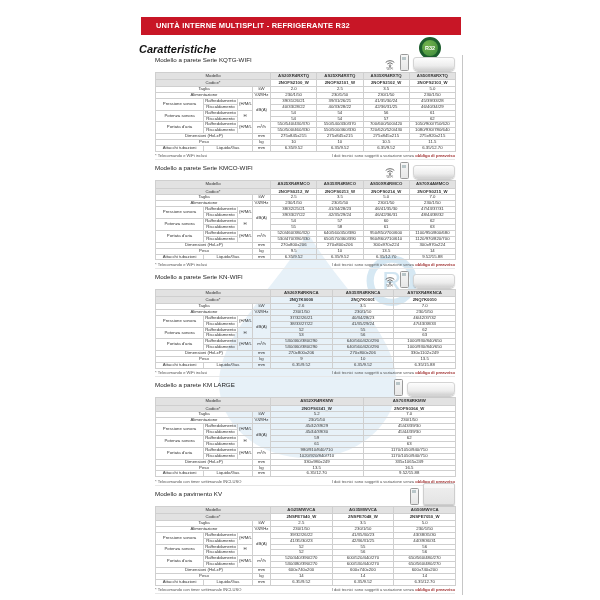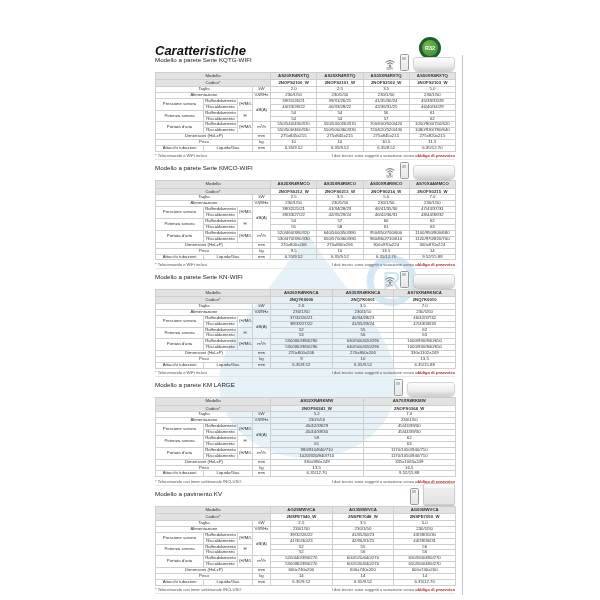--- a/index.html
+++ b/index.html
@@ -1,20 +1,20 @@
 <!DOCTYPE html>
 <html><head>
 <meta charset="utf-8">
 <style>
   html,body{margin:0;padding:0;width:600px;height:600px;background:#ffffff;overflow:hidden;
     font-family:"Liberation Sans",sans-serif;-webkit-font-smoothing:antialiased;}
   .page{position:absolute;left:0;top:0;width:600px;height:600px;background:#fff;}
   .banner{position:absolute;left:141px;top:17px;width:305px;height:18px;background:#c81626;
     color:#fff;font-size:7.5px;font-weight:bold;line-height:18px;padding-left:15px;letter-spacing:.2px;}
-  .heading{position:absolute;left:155px;top:43px;font-size:13px;font-weight:bold;font-style:italic;color:#111;}
+  .heading{position:absolute;left:139px;top:43px;font-size:11px;font-weight:bold;font-style:italic;color:#111;}
   .r32-badge{position:absolute;left:419px;top:37px;width:16px;height:16px;border-radius:50%;
     border:3px solid #1c5e2d;background:radial-gradient(circle at 35% 30%,#72b34c,#3c8a3c);
     color:#fff;font-size:5.5px;font-weight:bold;text-align:center;line-height:16px;}
   .watermark{position:absolute;left:195px;top:228px;z-index:0;}
   .page-edge{position:absolute;left:462px;top:55px;width:1px;height:540px;background:#c6c6c6;}
   #sections{position:absolute;left:155px;top:56px;width:300px;z-index:1;}
   .section{margin-bottom:4px;}
   .sec-head{position:relative;height:16px;}
   .sec-title{position:absolute;left:0;top:0;font-size:6.2px;color:#222;}
   .sec-icons{position:absolute;right:0;bottom:1px;display:flex;align-items:flex-end;gap:4px;}
@@ -51,20 +51,21 @@
 
 <div class="page">
   <div class="watermark">
     <svg width="240" height="235" viewBox="0 0 100 98">
       <path d="M47 2 C33 26 10 44 10 65 a37 31 0 0 0 74 0 C84 44 61 26 47 2 Z" fill="#cfe4f1" opacity="0.5"></path>
       <circle cx="82" cy="22" r="9" fill="none" stroke="#cfe4f1" stroke-width="3" opacity="0.85"></circle>
       <text x="82" y="26" text-anchor="middle" font-size="11" fill="#cfe4f1" opacity="0.95" font-family="Liberation Sans, sans-serif">R</text>
     </svg>
   </div>
 
+  <div class="banner">UNITÀ INTERNE MULTISPLIT - REFRIGERANTE R32</div>
   <div class="heading">Caratteristiche</div>
   <div class="r32-badge">R32</div>
 
   <div id="sections">
       <div class="section">
         <div class="sec-head">
           <div class="sec-title">Modello a parete Serie KQTG-WIFI</div>
           <div class="sec-icons">
             <div class="wifi-wrap">
               <svg width="12" height="9" viewBox="0 0 24 20">

